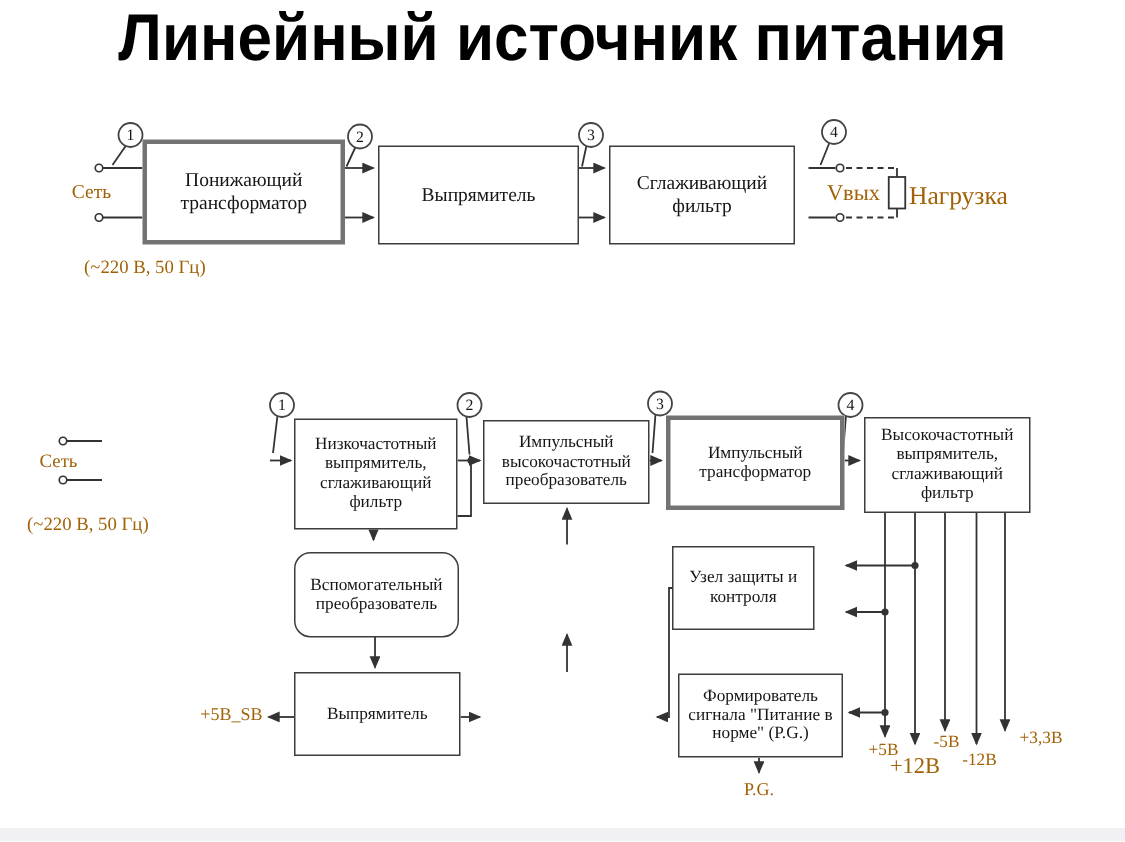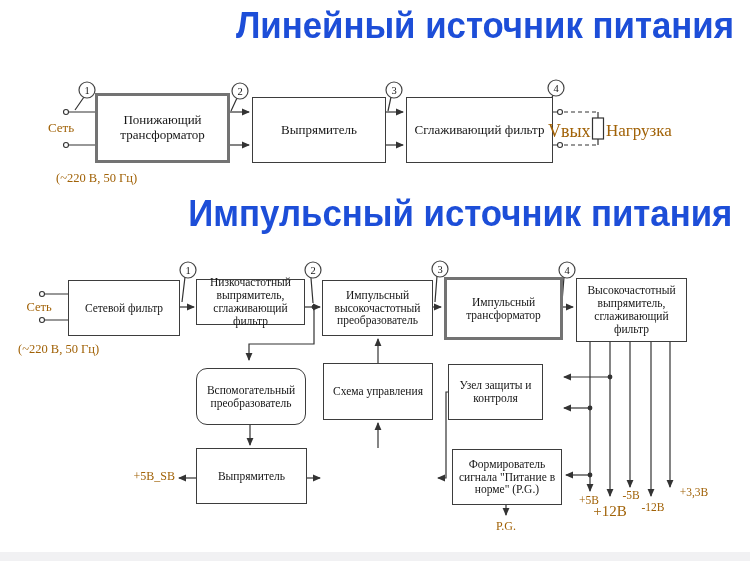--- a/index.html
+++ b/index.html
@@ -1,72 +1,71 @@
 <!DOCTYPE html>
 <html><head>
 <meta charset="utf-8">
 <style>
   html,body{margin:0;padding:0;}
   .slide{position:relative;width:750px;height:561px;background:#ffffff;overflow:hidden;
          font-family:"Liberation Serif", serif;}
   .edge{position:absolute;left:0;bottom:0;width:750px;height:9px;background:#f1f1f3;}
-  .title{position:absolute;left:0;width:750px;text-align:right;color:#1d4ed8;
-         font-family:"Liberation Sans", sans-serif;font-weight:bold;font-size:37px;line-height:44px;}
+  .title{position:absolute;left:0;width:750px;text-align:center;color:#000000;
+         font-family:"Liberation Sans", sans-serif;font-weight:bold;font-size:44px;line-height:44px;}
   .title>span{display:inline-block;transform:scaleX(0.94);transform-origin:50% 50%;white-space:nowrap;}
   #title-linear{top:4px;}
   #title-impulse{top:192px;}
   svg.wires{position:absolute;left:0;top:0;z-index:1;}
   .b{position:absolute;z-index:2;box-sizing:border-box;border:1.4px solid #3d3d3d;background:#fff;
      display:flex;align-items:center;justify-content:center;text-align:center;
      color:#161616;line-height:1.13;padding:1px 2px;}
   .b.red{border:3px solid #737373;}
   .f13{font-size:13px;}
   .f11{font-size:11.5px;}
   .lab{position:absolute;z-index:3;color:#a16207;white-space:nowrap;}
   
   #lb1{left:95px;top:93px;width:135px;height:70px;border-width:3px;}
   #lb2{left:252px;top:97px;width:134px;height:66px;}
-  #lb3{left:406px;top:97px;width:147px;height:66px;}
+  #lb3{left:406px;top:97px;width:124px;height:66px;}
   
   #c1{left:68px;top:280px;width:112px;height:56px;}
-  #c2{left:196px;top:279px;width:109px;height:46px;}
+  #c2{left:196px;top:279px;width:109px;height:74px;}
   #c3{left:322px;top:280px;width:111px;height:56px;}
   #c4{left:444px;top:277px;width:119px;height:63px;border-width:3.5px;}
   #c5{left:576px;top:278px;width:111px;height:64px;}
   
   #d1{left:196px;top:368px;width:110px;height:57px;border-radius:11px;}
   #d2{left:323px;top:363px;width:110px;height:57px;}
   #d3{left:448px;top:364px;width:95px;height:56px;}
   
   #e1{left:196px;top:448px;width:111px;height:56px;}
   #e2{left:323px;top:449px;width:112px;height:55px;}
   #e3{left:452px;top:449px;width:110px;height:56px;}
   
   #lin-net{left:44px;top:120px;width:34px;text-align:center;font-size:13px;}
   #lin-spec{left:56px;top:171px;font-size:12.5px;}
-  #vout{left:548px;top:121px;width:42px;text-align:center;font-size:18px;}
+  #vout{left:548px;top:121px;width:42px;text-align:center;font-size:15px;}
   #load{left:606px;top:121px;font-size:17px;}
   #imp-net{left:22px;top:300px;width:34px;text-align:center;font-size:12.5px;}
   #imp-spec{left:18px;top:342px;font-size:12.5px;}
   #sb{left:118px;top:469px;width:57px;text-align:right;font-size:12px;}
   #pg{left:490px;top:519px;width:32px;text-align:center;font-size:12px;}
   #out0{left:573px;top:494px;width:32px;text-align:center;font-size:11.5px;}
   #out1{left:592px;top:503px;width:36px;text-align:center;font-size:15px;}
   #out2{left:616px;top:489px;width:30px;text-align:center;font-size:11.5px;}
   #out3{left:636px;top:501px;width:34px;text-align:center;font-size:11.5px;}
   #out4{left:653px;top:486px;width:42px;text-align:center;font-size:11.5px;margin-left:20px;}
   .mnum{font-family:"Liberation Serif", serif;font-size:10.5px;fill:#161616;}
 </style>
 </head>
 <body>
 
 <div class="slide">
 
   <div class="title" id="title-linear"><span>Линейный источник питания</span></div>
-  <div class="title" id="title-impulse"><span>Импульсный источник питания</span></div>
 
   <svg class="wires" width="750" height="561" viewBox="0 0 750 561">
     <defs>
       <marker id="arr" markerWidth="9" markerHeight="8" refX="6.2" refY="3" orient="auto">
         <path d="M0,0 L7,3 L0,6 z" fill="#333"></path>
       </marker>
     </defs>
 
     <g stroke="#333" stroke-width="1.2" fill="none">
       <path d="M68.5 112 H95 M68.5 145 H95"></path>
@@ -145,28 +144,26 @@
 
   <div class="b red f13" id="lb1">Понижающий трансформатор</div>
   <div class="b f13" id="lb2">Выпрямитель</div>
   <div class="b f13" id="lb3">Сглаживающий фильтр</div>
 
   <div class="lab" id="lin-net">Сеть</div>
   <div class="lab" id="lin-spec">(~220 В, 50 Гц)</div>
   <div class="lab" id="vout">Vвых</div>
   <div class="lab" id="load">Нагрузка</div>
 
-  <div class="b f11" id="c1">Сетевой фильтр</div>
   <div class="b f11" id="c2">Низкочастотный выпрямитель, сглаживающий фильтр</div>
   <div class="b f11" id="c3">Импульсный высокочастотный преобразователь</div>
   <div class="b f11" id="c5">Высокочастотный выпрямитель, сглаживающий фильтр</div>
   <div class="b red f11" id="c4">Импульсный трансформатор</div>
 
   <div class="b f11" id="d1">Вспомогательный преобразователь</div>
-  <div class="b f11" id="d2">Схема управления</div>
   <div class="b f11" id="d3">Узел защиты и контроля</div>
 
   <div class="b f11" id="e1">Выпрямитель</div>
   <div class="b f11" id="e3">Формирователь сигнала "Питание в норме" (P.G.)</div>
 
   <div class="lab" id="imp-net">Сеть</div>
   <div class="lab" id="imp-spec">(~220 В, 50 Гц)</div>
   <div class="lab" id="sb">+5В_SB</div>
   <div class="lab" id="pg">P.G.</div>
   <div class="lab" id="out0">+5В</div>

